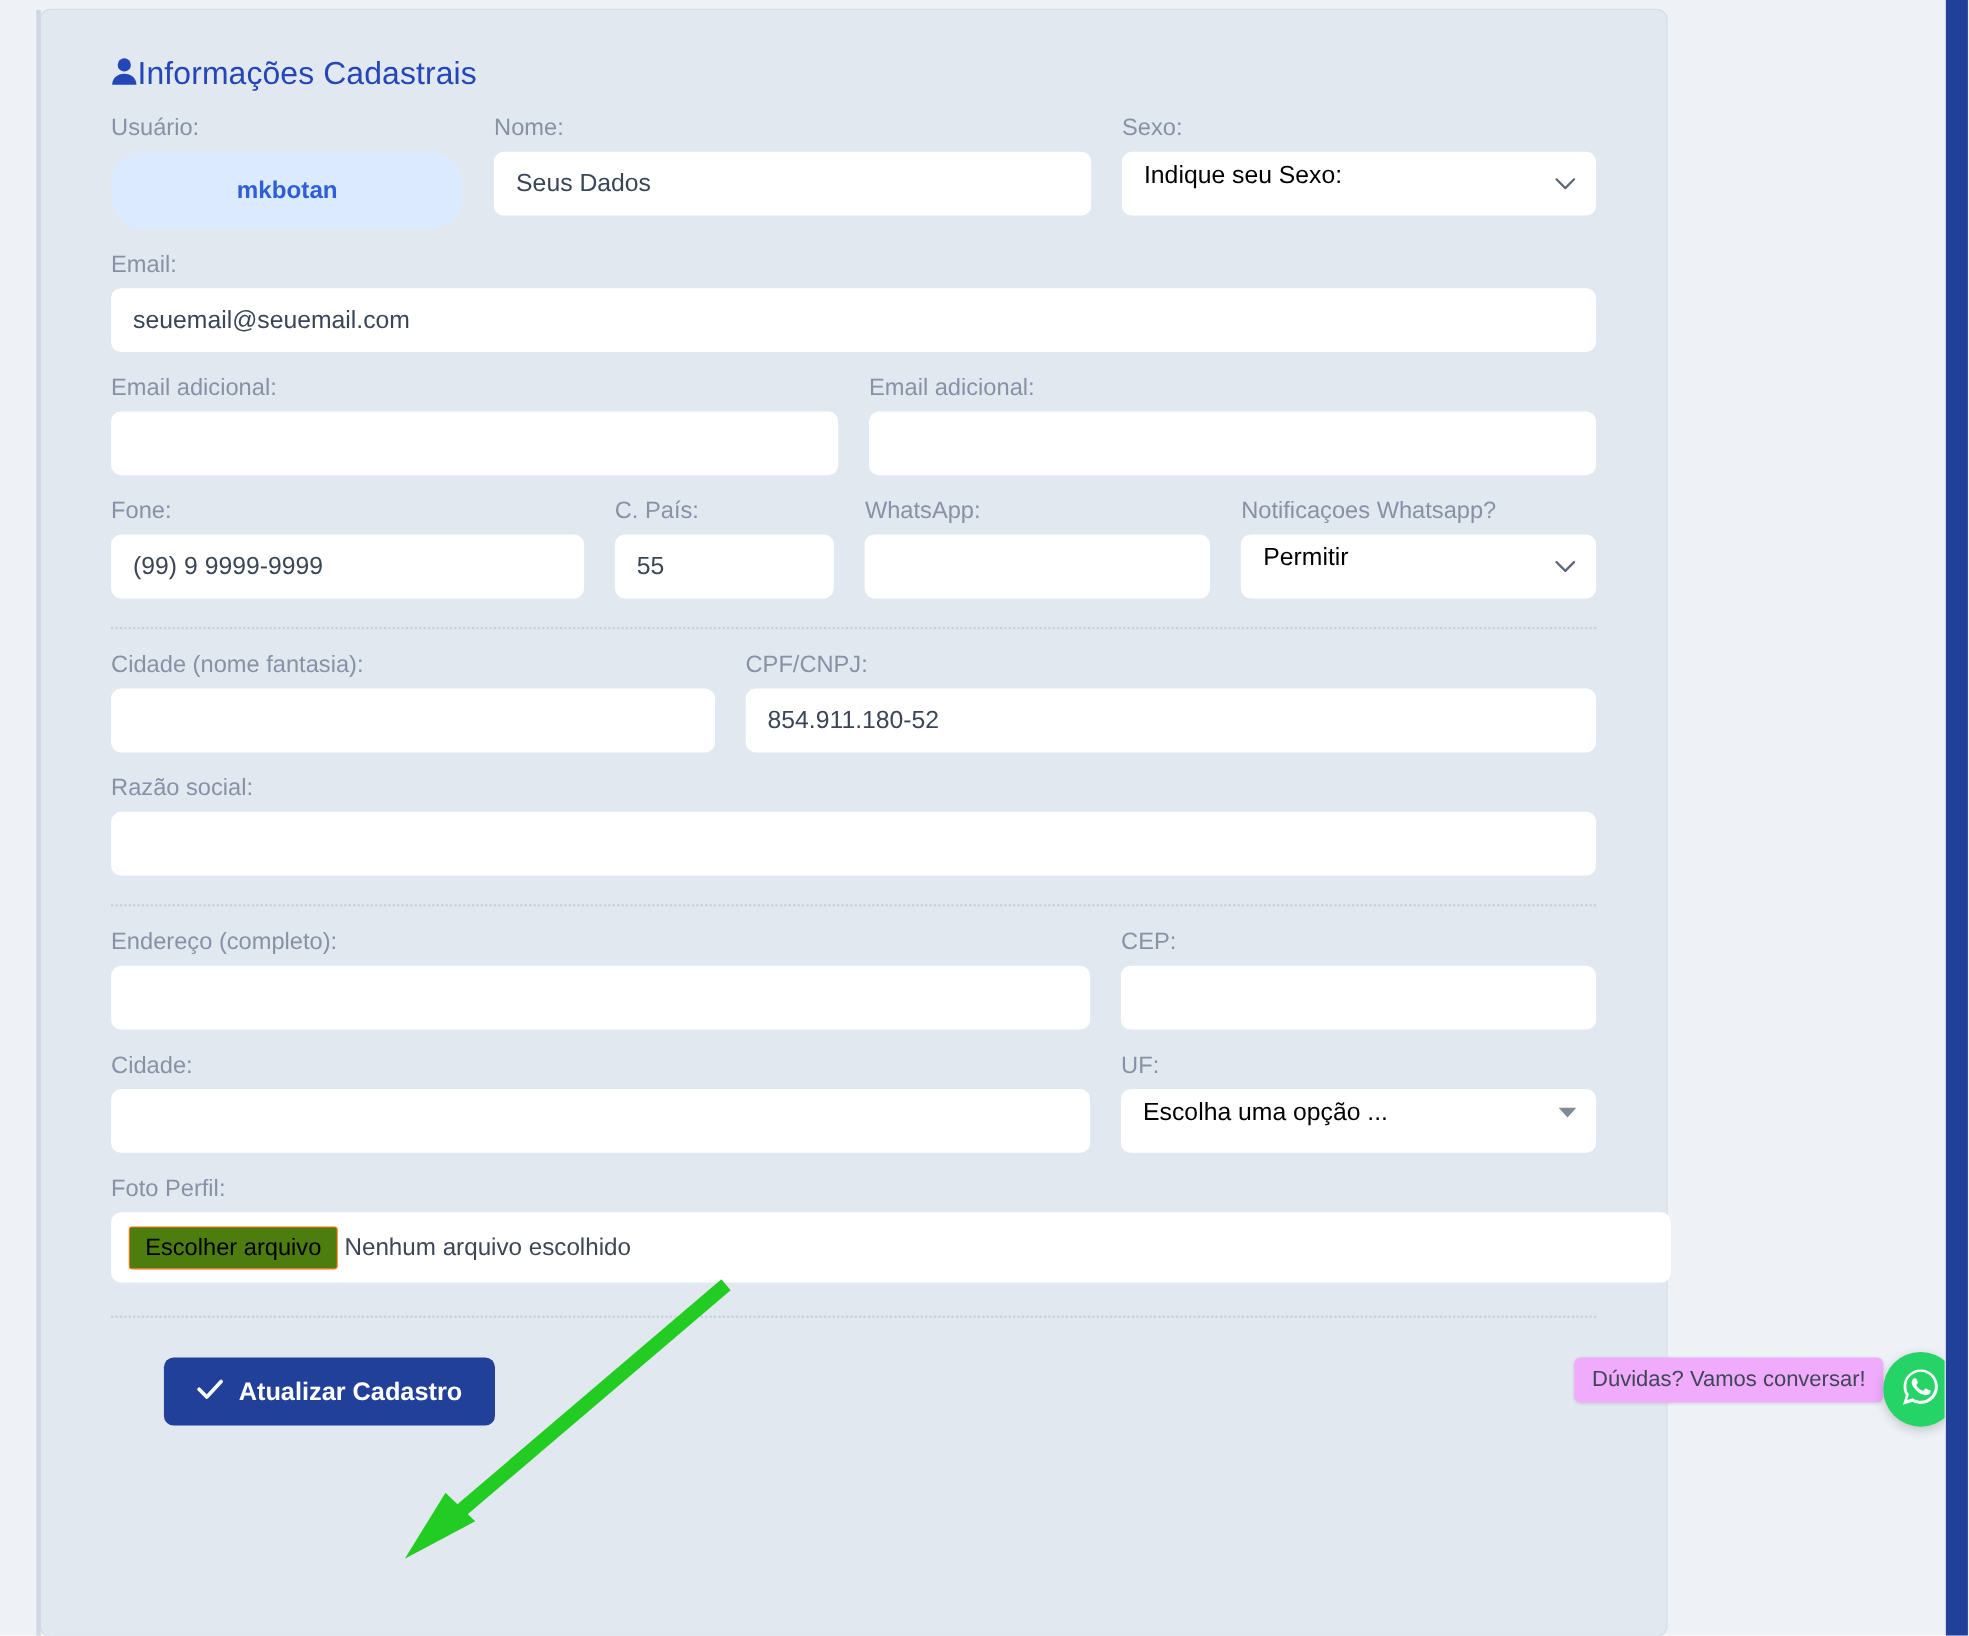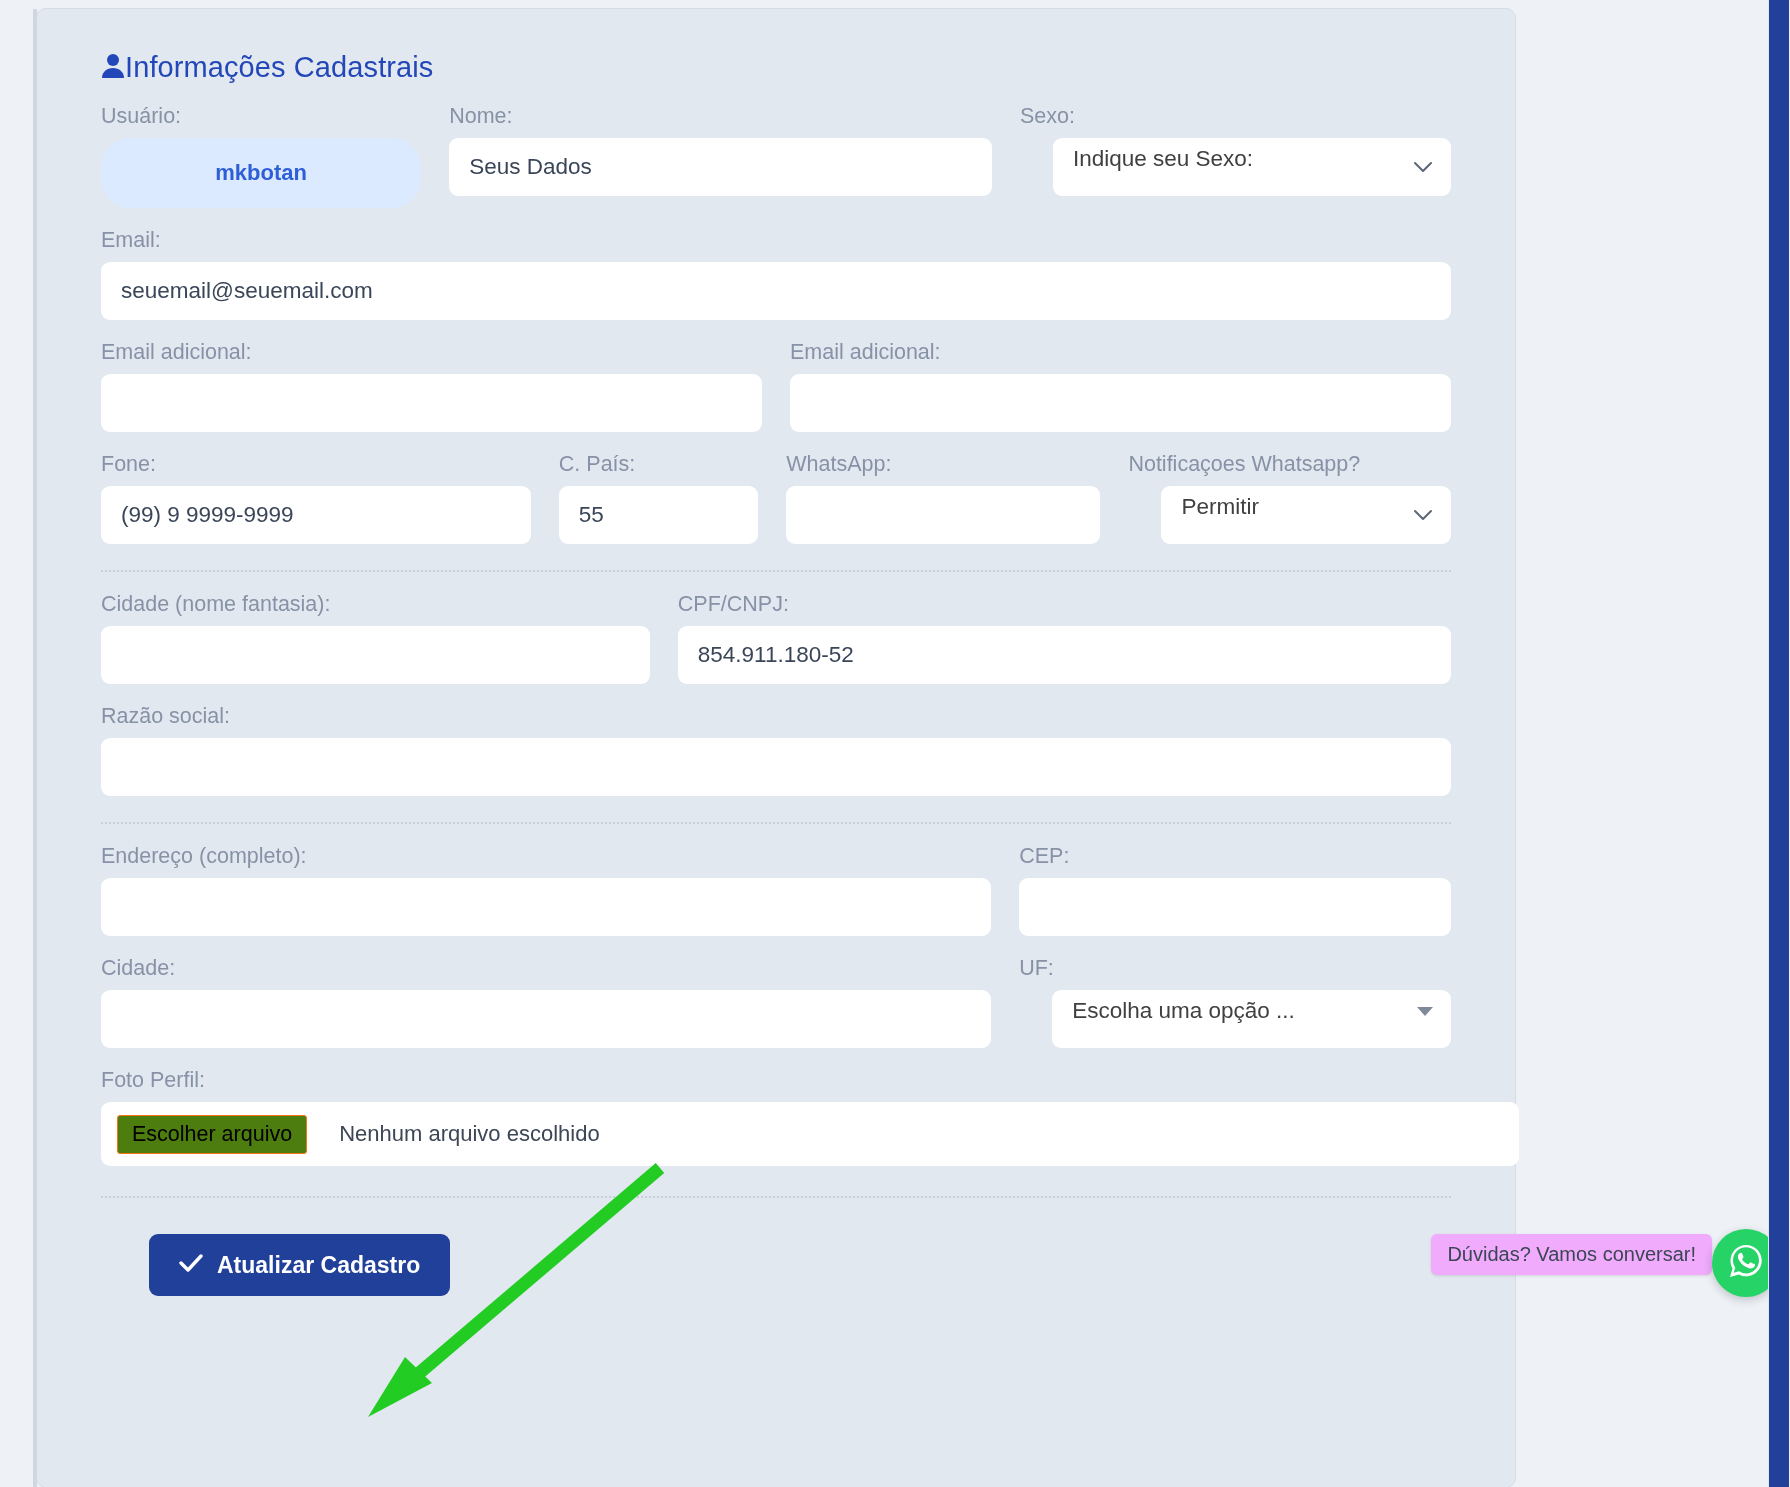--- a/index.html
+++ b/index.html
@@ -94,23 +94,22 @@
     font-weight: bold;
   }
 
   .select {
     height: 58px;
     background: #ffffff;
     border-radius: 9px;
     display: flex; align-items: center; justify-content: space-between;
     padding: 0 18px 16px 20px;
     font-size: 22.5px;
-    color: #404040;
+    color: #000000;
     position: relative;
-    margin-left: 33px;
   }
   .chev {
     width: 20px; height: 12px;
     flex: 0 0 auto;
   }
   .caret-tri {
     width: 0; height: 0;
     border-left: 8px solid transparent;
     border-right: 8px solid transparent;
     border-top: 9px solid #808a96;
@@ -151,21 +150,21 @@
   .file-btn {
     border: 1px solid #f97316;
     background: #4d7c0f;
     border-radius: 3px;
     padding: 6px 14px;
     font-size: 21.5px;
     color: #000;
     font-family: "Liberation Sans", sans-serif;
   }
   .file-text {
-    margin-left: 32px;
+    margin-left: 6px;
     font-size: 22px;
     color: #3c4655;
     text-align: center;
   }
 
   
   .footer-row {
     display:flex; align-items:center;
     margin-top: 36px;
     padding: 0 32px;

